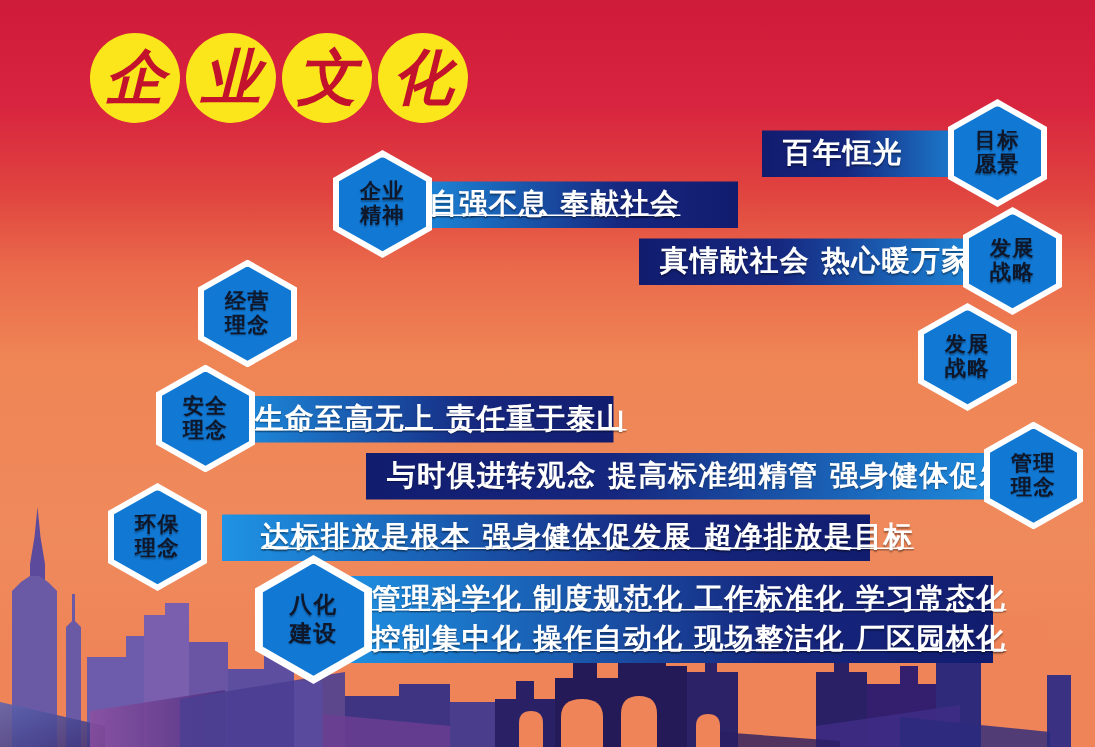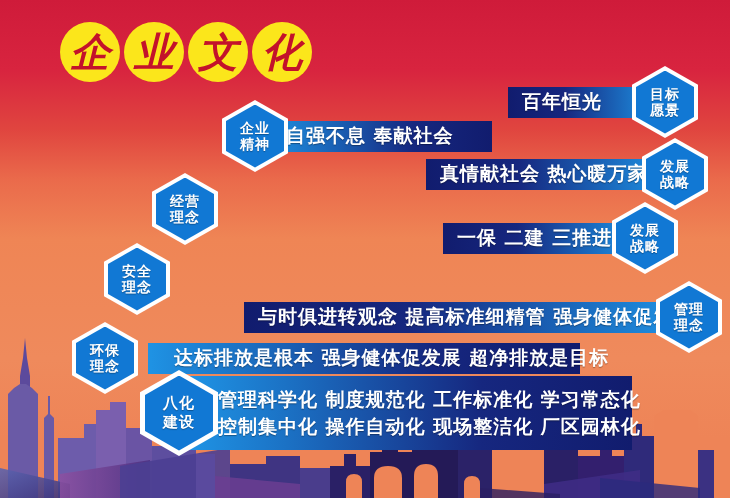--- a/index.html
+++ b/index.html
@@ -59,24 +59,24 @@
     font-family:"DejaVu Serif","Liberation Serif",serif;
     font-weight:bold;
     font-size:19px;
     letter-spacing:1px;
     white-space:nowrap;
     text-shadow:0 1px 1px rgba(0,0,0,.35);
   }
   
   .banner.to-right{ background:linear-gradient(to right,#111c6e 0%,#16277f 38%,#1b71c4 80%,#1f93e4 100%); }
   
-  .banner.to-left{ background:linear-gradient(to right,#1f93e4 0%,#1b71c4 22%,#16277f 66%,#111c6e 100%); }
+  .banner.to-left{ background:linear-gradient(to right,#1f93e4 0%,#1b71c4 22%,#16277f 66%,#111c6e 100%);text-decoration:underline; }
 
   .banner.tall{
-    height:74px;
+    height:58px;
     flex-direction:column;
     justify-content:center;
     align-items:flex-start;
     padding:2px 16px;
   }
   .banner.tall .line{ line-height:27px; }
   .hexwrap{
     position:relative;
     width:66px; height:72px;
     flex:0 0 66px;
@@ -86,29 +86,29 @@
     z-index:3;
     filter:drop-shadow(0 1px 2px rgba(0,0,0,.25));
   }
   .hexwrap .hexinner{
     width:58px; height:63px;
     display:flex; flex-direction:column;
     align-items:center; justify-content:center;
     background:#1178d4;
     clip-path:polygon(50% 0%,100% 26%,100% 74%,50% 100%,0% 74%,0% 26%);
     border:0;
-    color:#ffffff;
+    color:#0f172a;
     font-family:"DejaVu Serif","Liberation Serif",serif;
     font-weight:bold;
     font-size:14px;
     line-height:16px;
     letter-spacing:1px;
     text-shadow:0 1px 1px rgba(0,0,0,.3);
   }
-  .hexwrap.big{ width:78px; height:86px; flex:0 0 78px; }
+  .hexwrap.big{ width:78px; height:86px; flex:0 0 78px;margin-left:30px; }
   .hexwrap.big .hexinner{ width:68px; height:75px; font-size:15px; line-height:19px; }
 
   
   .ov-left{ margin-right:-13px; }
   .ov-right{ margin-left:-13px; }
 </style>
 </head>
 <body>
 
 <div id="poster">
@@ -206,47 +206,47 @@
       <span>真情献社会  热心暖万家</span>
     </div>
     <div class="hexwrap ov-right">
       <div class="hexinner">
         <span>发展</span>
         <span>战略</span>
       </div>
     </div>
   </div>
 
-  <div class="row" style="left:152px; top:173px;">
+  <div class="row" style="left:132px; top:173px;">
     <div class="hexwrap ov-left">
       <div class="hexinner">
         <span>经营</span>
         <span>理念</span>
       </div>
     </div>
   </div>
 
   <div class="row" style="right:52px; top:202px;">
-    <div class="banner to-right ov-left" style="width:195px;">
-      <span>一保  二建  三推进</span>
-    </div>
     <div class="hexwrap ov-right">
       <div class="hexinner">
         <span>发展</span>
         <span>战略</span>
       </div>
     </div>
   </div>
 
   <div class="row" style="left:104px; top:243px;">
     <div class="hexwrap ov-left">
       <div class="hexinner">
         <span>安全</span>
         <span>理念</span>
       </div>
+    </div>
+    <div class="banner to-left ov-right" style="width:265px; padding-left:26px;">
+      <span>生命至高无上  责任重于泰山</span>
     </div>
   </div>
 
   <div class="row" style="right:8px; top:281px;">
     <div class="banner to-right ov-left" style="width:438px;">
       <span>与时俱进转观念 提高标准细精管  强身健体促发展</span>
     </div>
     <div class="hexwrap ov-right">
       <div class="hexinner">
         <span>管理</span>

